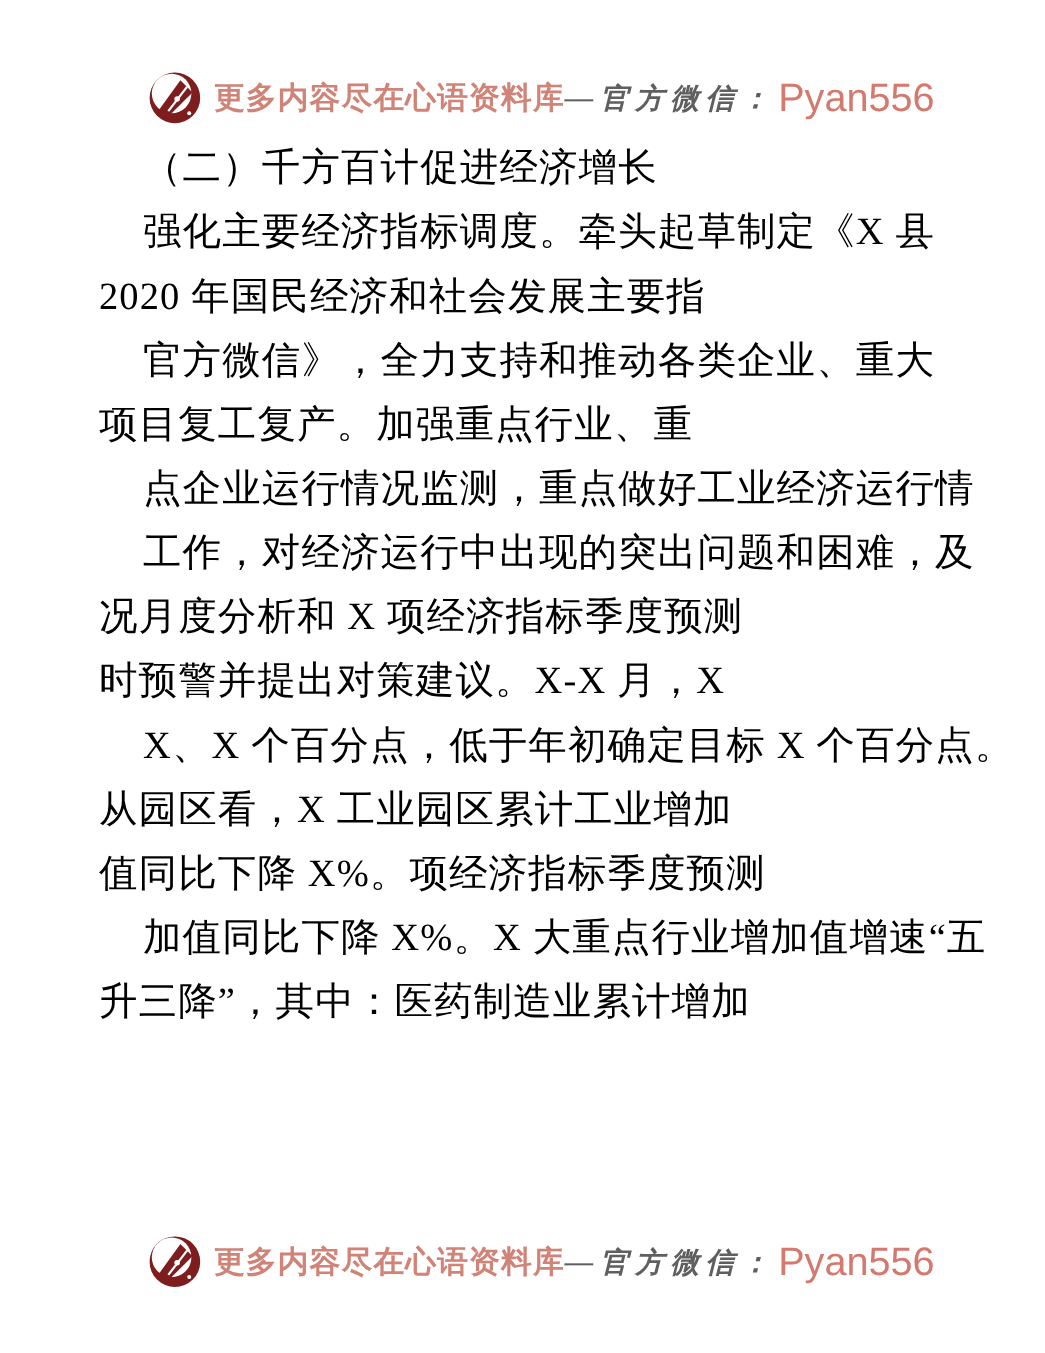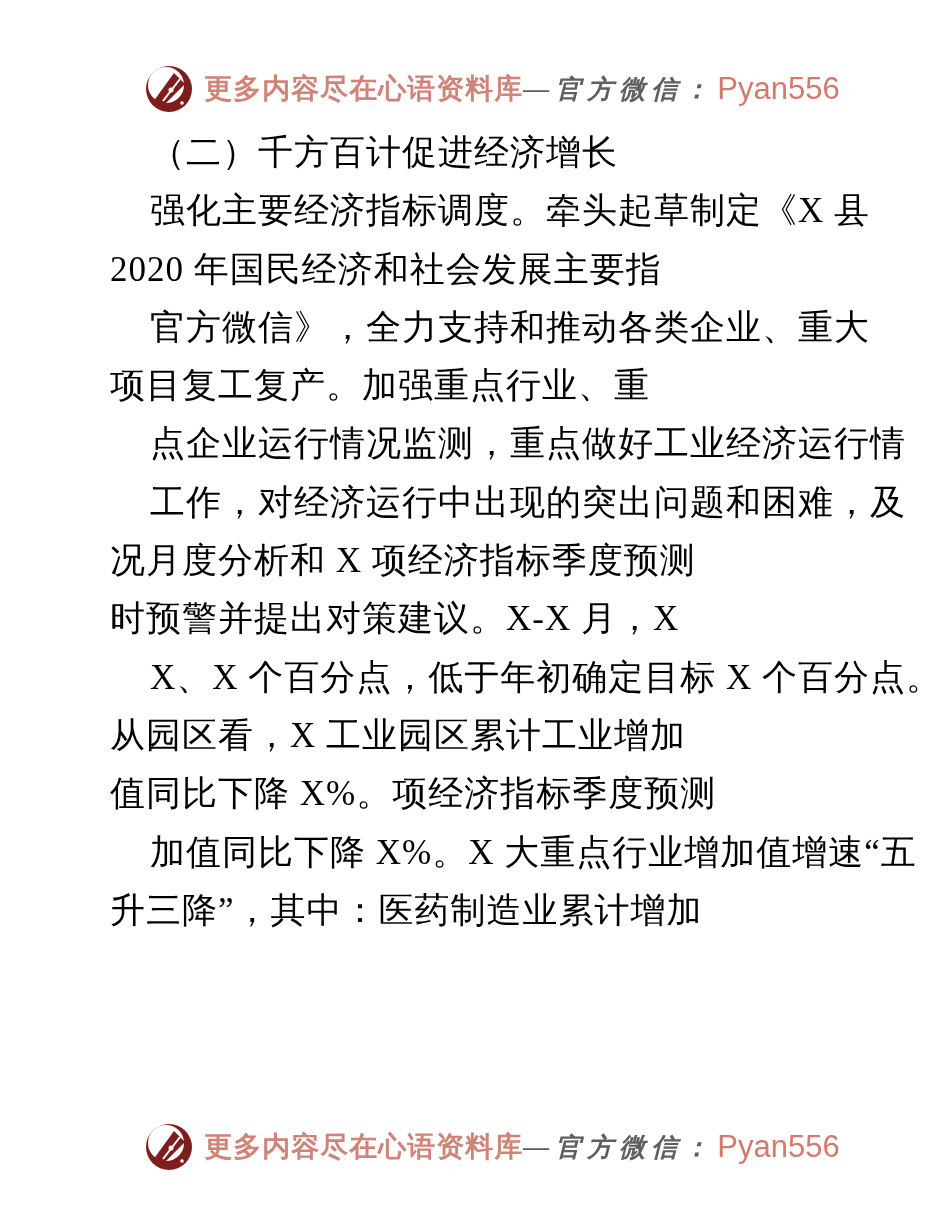--- a/index.html
+++ b/index.html
@@ -36,31 +36,31 @@
   .wm-label {
     color: #5f5f5f;
     font-size: 26px;
     font-weight: 600;
     font-style: italic;
     letter-spacing: 6px;
     white-space: nowrap;
   }
   .wm-id {
     color: #d4796e;
-    font-size: 31px;
+    font-size: 36px;
     font-family: "Liberation Sans", "DejaVu Sans", sans-serif;
     white-space: nowrap;
     margin-left: 2px;
     text-align: center;
   }
 
   
   .doc {
     position: absolute;
-    left: 110px;
+    left: 90px;
     top: 124px;
     width: 790px;
     color: #000000;
   }
   .line {
     font-size: 35px;
     line-height: 58.3px;
     height: 58.3px;
     letter-spacing: 1px;
     white-space: nowrap;

